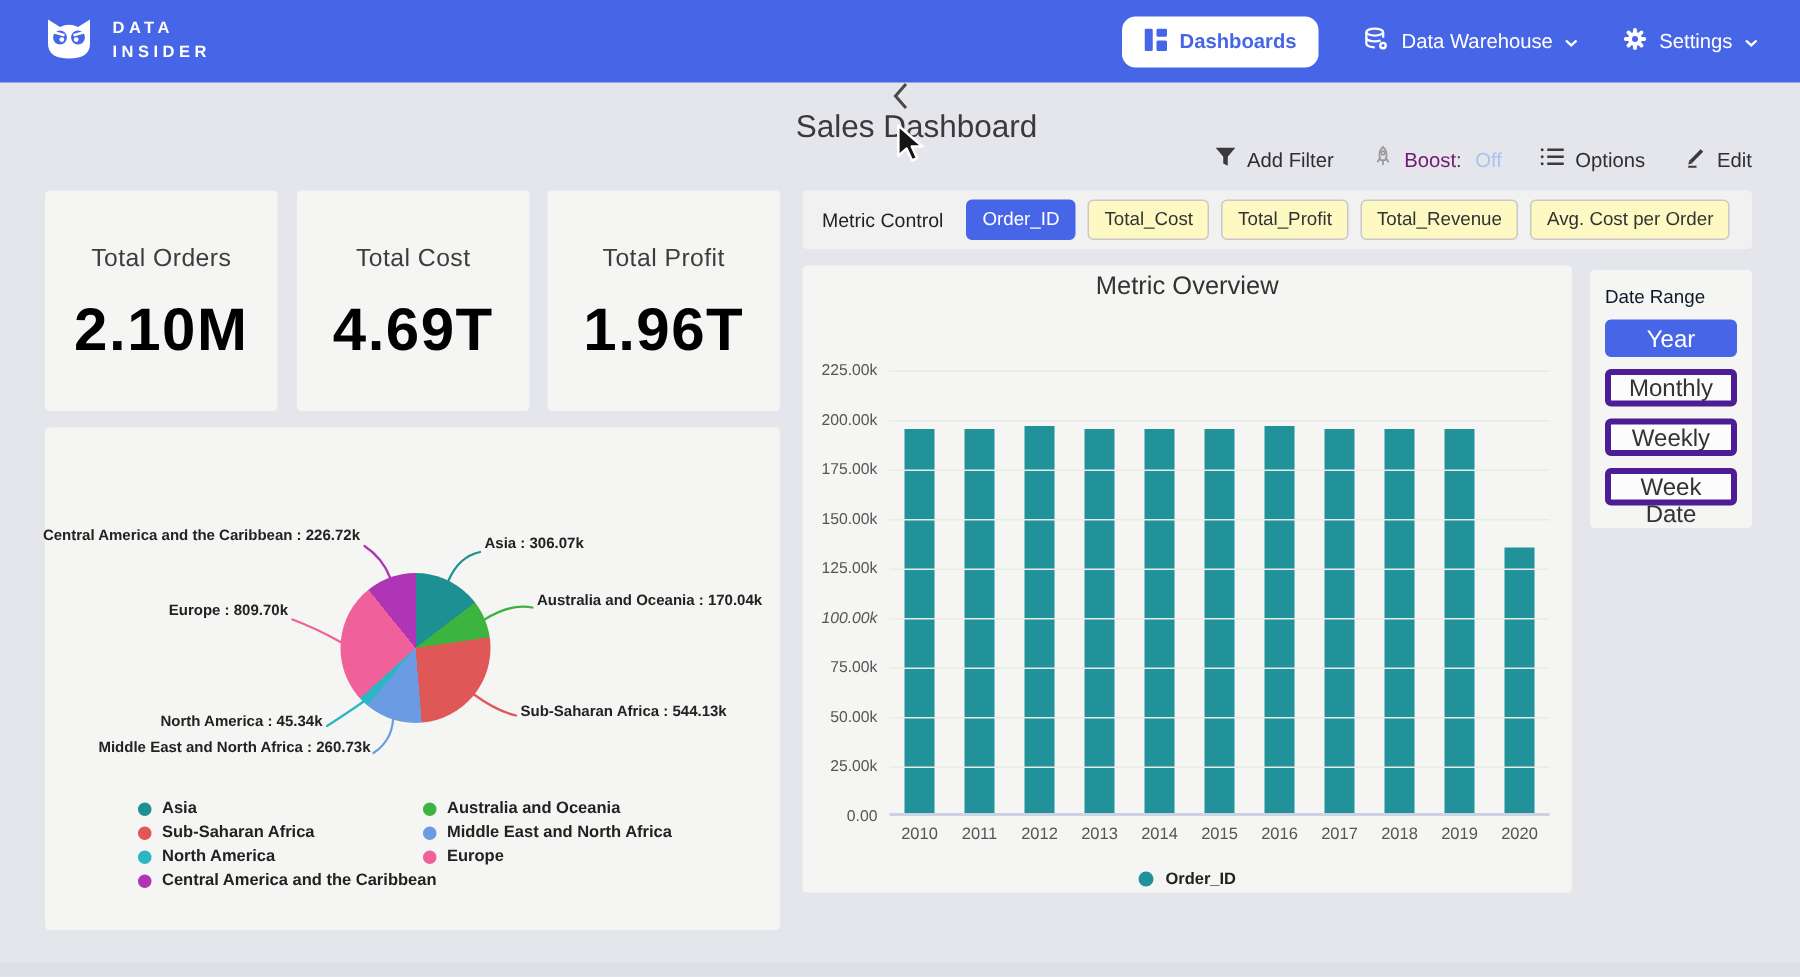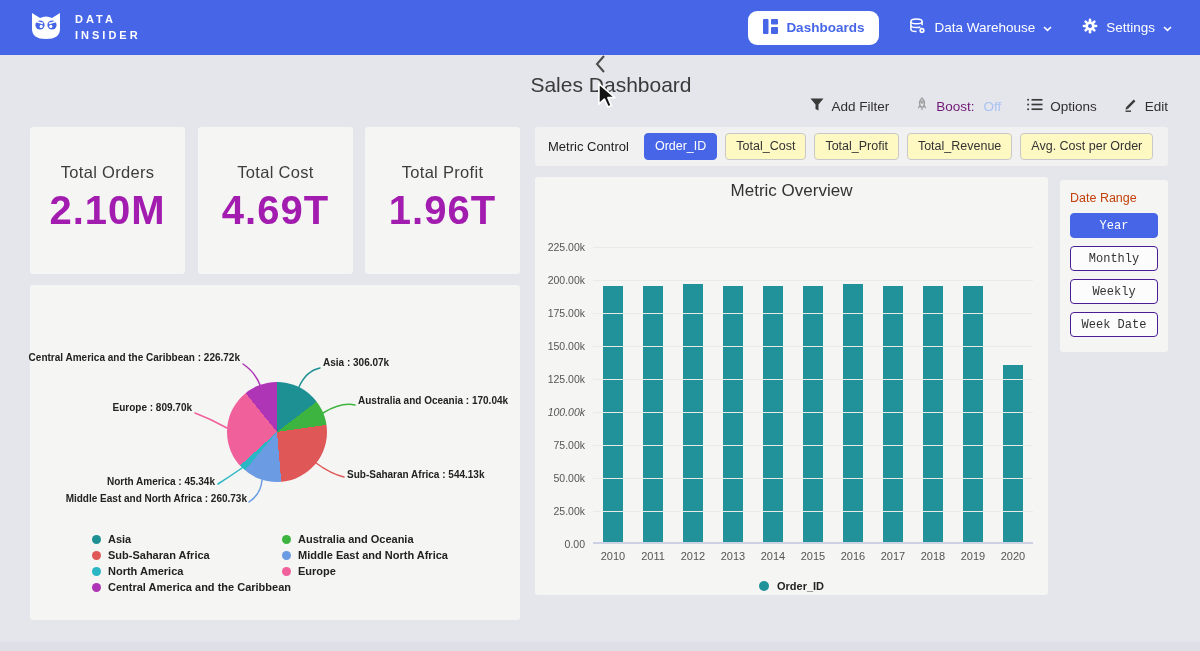--- a/index.html
+++ b/index.html
@@ -22,21 +22,21 @@
     padding:0 32px;box-sizing:border-box;flex-direction:column;}
   .page-title{font-size:21px;color:#3a3a3a;margin-left:22px;font-weight:500;}
   .toolbar{margin-left:auto;display:flex;gap:26px;align-items:center;font-size:13.5px;color:#2f2f2f;font-weight:500;}
   .tool{display:flex;align-items:center;gap:7px;cursor:pointer;}
   .boost-label{color:#701a75;}
   .boost-state{color:#a9c4f2;margin-left:2px;}
   
   .card{position:absolute;background:#f5f5f3;border-radius:3px;}
   .kpi{width:155px;height:147px;top:127px;text-align:center;}
   .kpi-label{margin-top:36px;font-size:16.5px;color:#3d3d3d;letter-spacing:.3px;}
-  .kpi-value{margin-top:6px;font-size:40px;font-weight:bold;color:#a21caf;letter-spacing:1px;}
+  .kpi-value{margin-top:16px;font-size:40px;font-weight:bold;color:#000000;letter-spacing:1px;}
   
   .metric-strip{left:535px;top:127px;width:633px;height:39px;background:#f1f1f1;
     display:flex;align-items:center;gap:8px;padding:0 13px;box-sizing:border-box;}
   .mc-label{font-size:13px;color:#222;margin-right:7px;}
   .btn{background:#fef9c3;border:1px solid #c8c8c8;border-radius:4px;font-size:12.5px;color:#333;
     padding:6px 10px;font-family:inherit;cursor:pointer;line-height:1;}
   .btn.selected{background:#4766e7;color:#fff;border-color:#4766e7;}
   
   .bar-card{left:535px;top:177px;width:513px;height:418px;}
   .chart-title{text-align:center;padding-top:4px;font-size:17px;color:#333;}
@@ -47,23 +47,23 @@
   .bar-col{flex:1;display:flex;justify-content:center;align-items:flex-end;height:100%;}
   .bar{width:20px;}
   .ytick{position:absolute;left:0;width:50px;text-align:right;font-size:10.5px;color:#555;}
   .x-ticks{position:absolute;left:58px;top:373px;width:440px;display:flex;}
   .xtick{flex:1;text-align:center;font-size:11px;color:#555;}
   .chart-legend{position:absolute;left:0;top:403px;width:100%;display:flex;justify-content:center;
     gap:8px;align-items:center;font-size:11px;font-weight:bold;color:#222;}
   .dot{width:10px;height:10px;border-radius:50%;}
   
   .date-card{left:1060px;top:180px;width:108px;height:172px;padding:11px 10px;box-sizing:border-box;}
-  .dr-label{font-size:12.5px;color:#c2410c;}
-  .dr-btn{display:block;width:100%;margin-top:8px;height:25px;border-radius:4px;border:1px solid #4c1d95;
-    background:#fcfcfc;font-size:12px;color:#333;font-family:Liberation Mono, monospace;cursor:pointer;}
+  .dr-label{font-size:12.5px;color:#0f172a;}
+  .dr-btn{display:block;width:100%;margin-top:8px;height:25px;border-radius:4px;border:4px solid #4c1d95;
+    background:#fcfcfc;font-size:16px;color:#333;font-family:Liberation Sans, sans-serif;cursor:pointer;}
   .dr-btn.selected{background:#4766e7;color:#fff;border-color:#4766e7;}
   
   .pie-card{left:30px;top:285px;width:490px;height:335px;}
   .pie{position:absolute;left:197px;top:97px;width:100px;height:100px;border-radius:50%;}
   .pie-lines{position:absolute;left:0;top:0;pointer-events:none;}
   .pie-label{position:absolute;font-size:10px;font-weight:bold;color:#222;white-space:nowrap;}
   .pleg{position:absolute;display:flex;align-items:center;gap:7px;font-size:11px;font-weight:bold;color:#222;}
   .pdot{width:9px;height:9px;border-radius:50%;flex:0 0 auto;}
   .bottom-strip{position:absolute;left:0;bottom:0;width:1200px;height:9px;background:#dfdfe7;}
   .cursor{position:absolute;left:597px;top:82px;z-index:99;pointer-events:none;}

